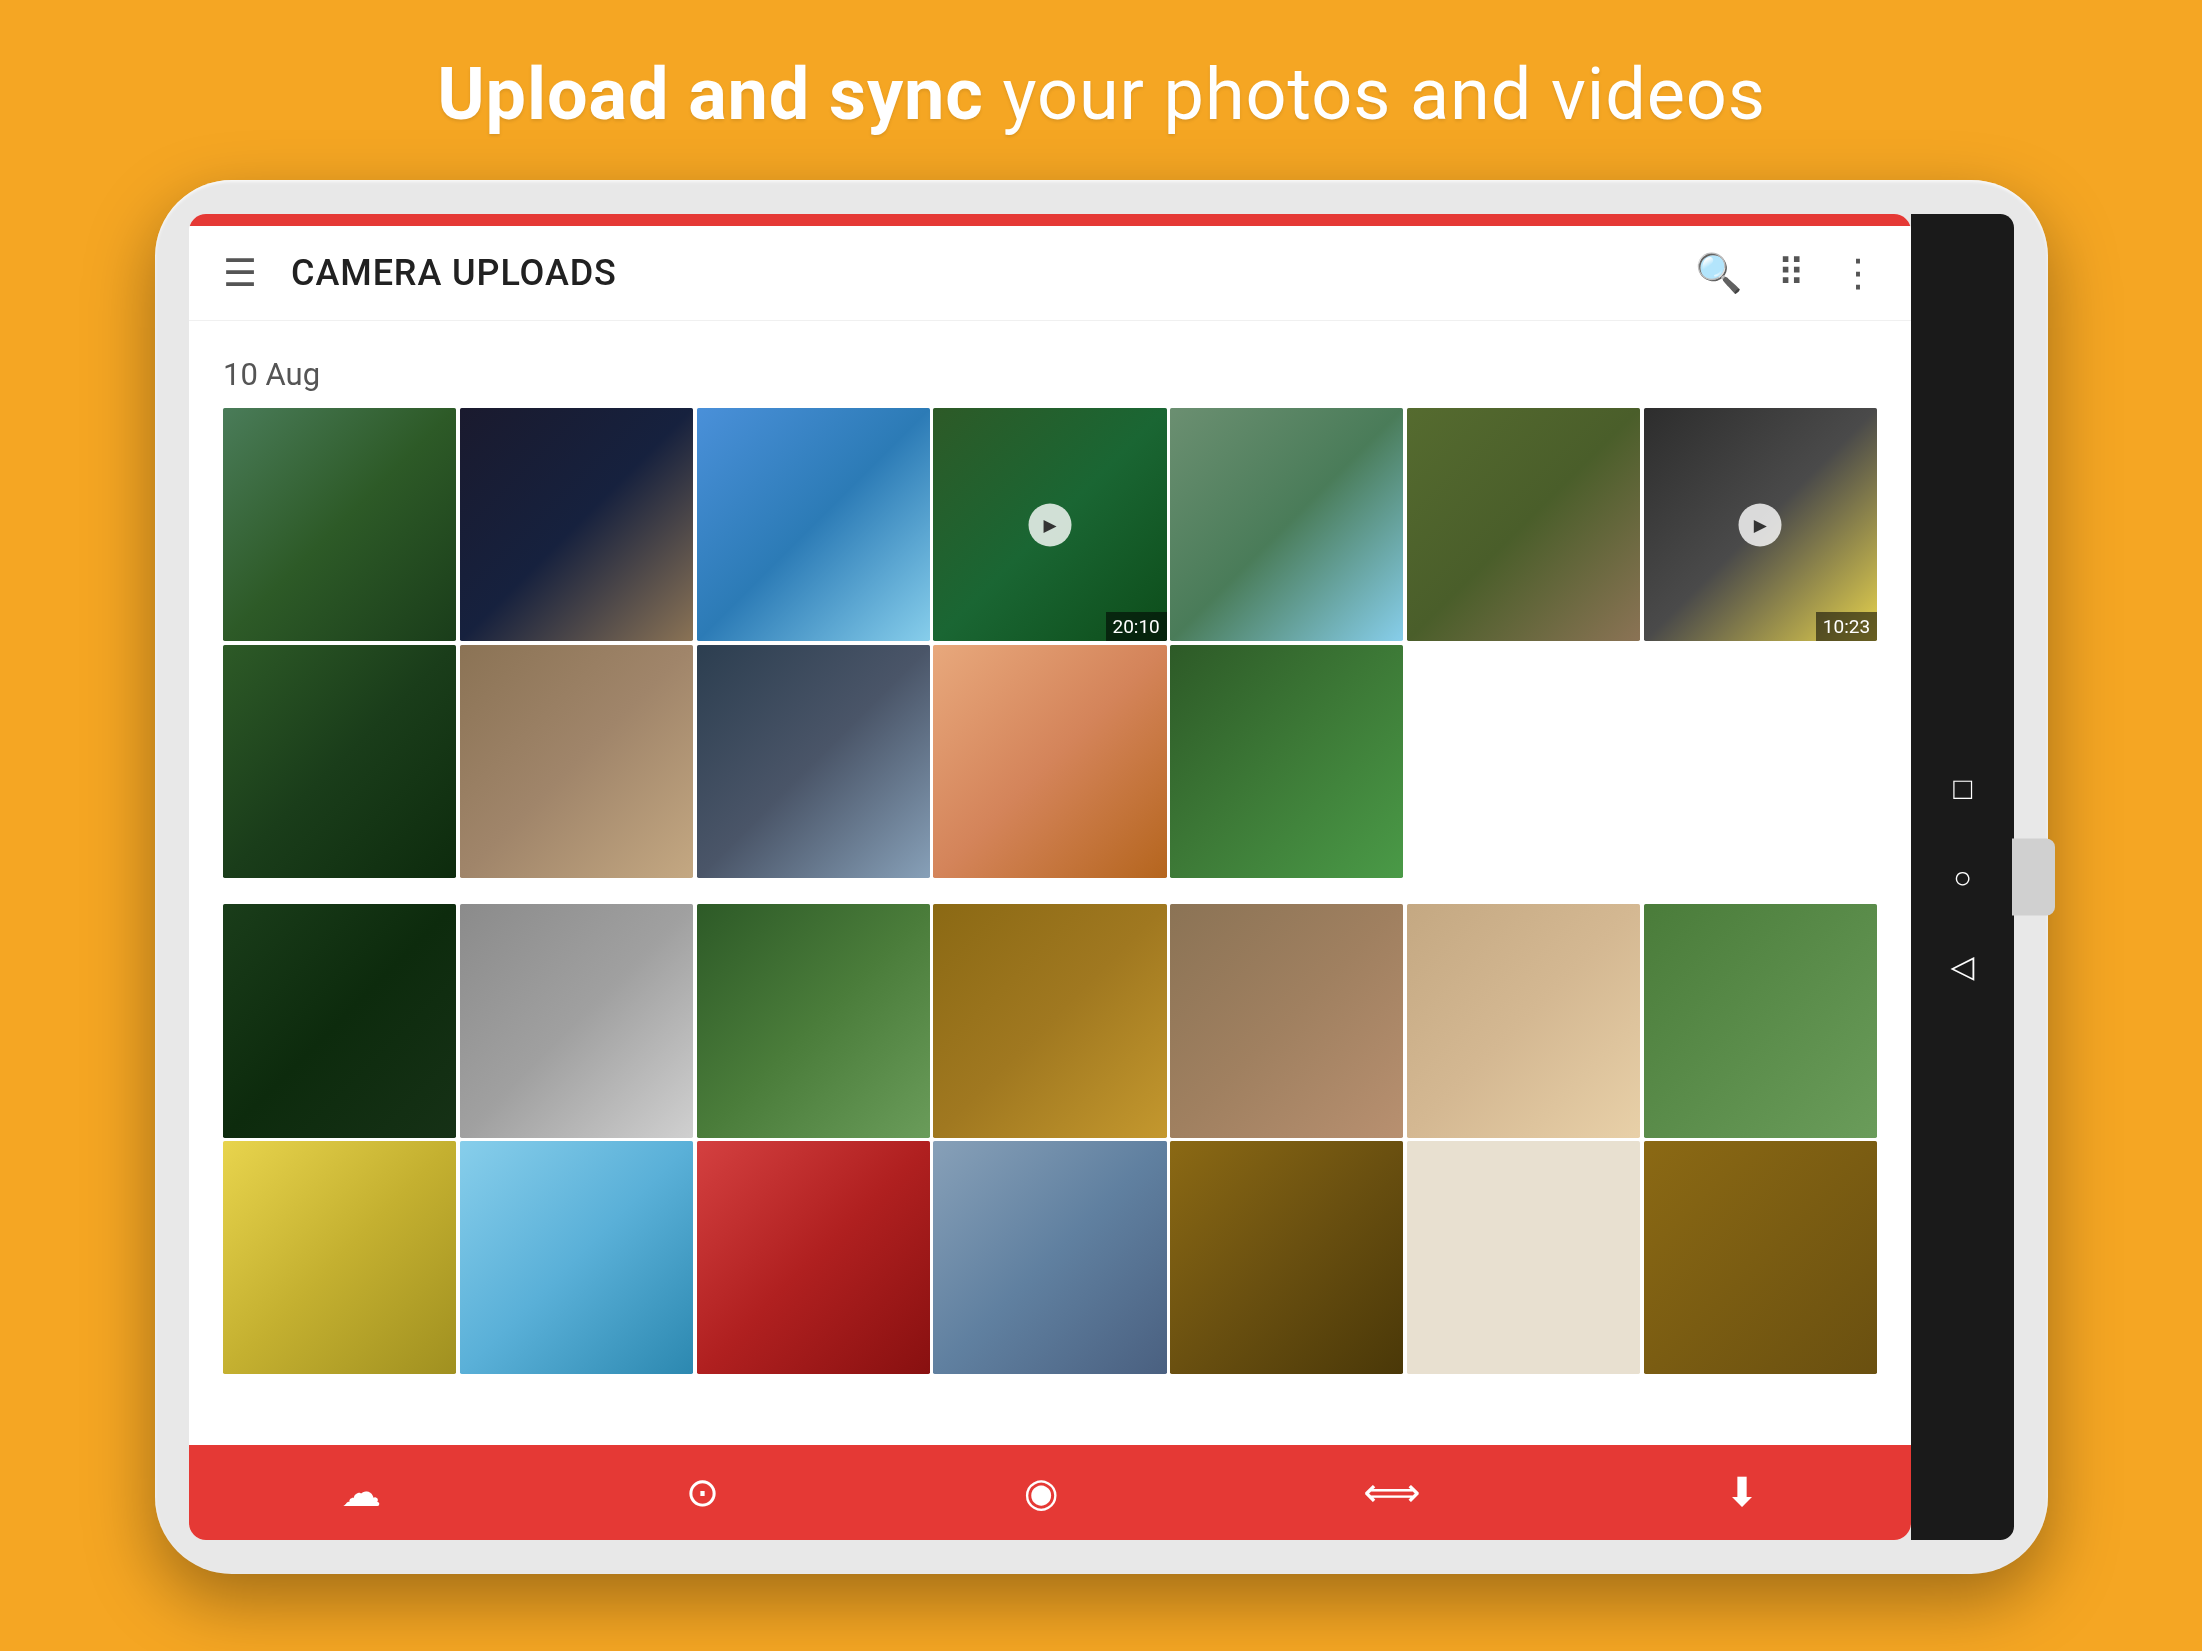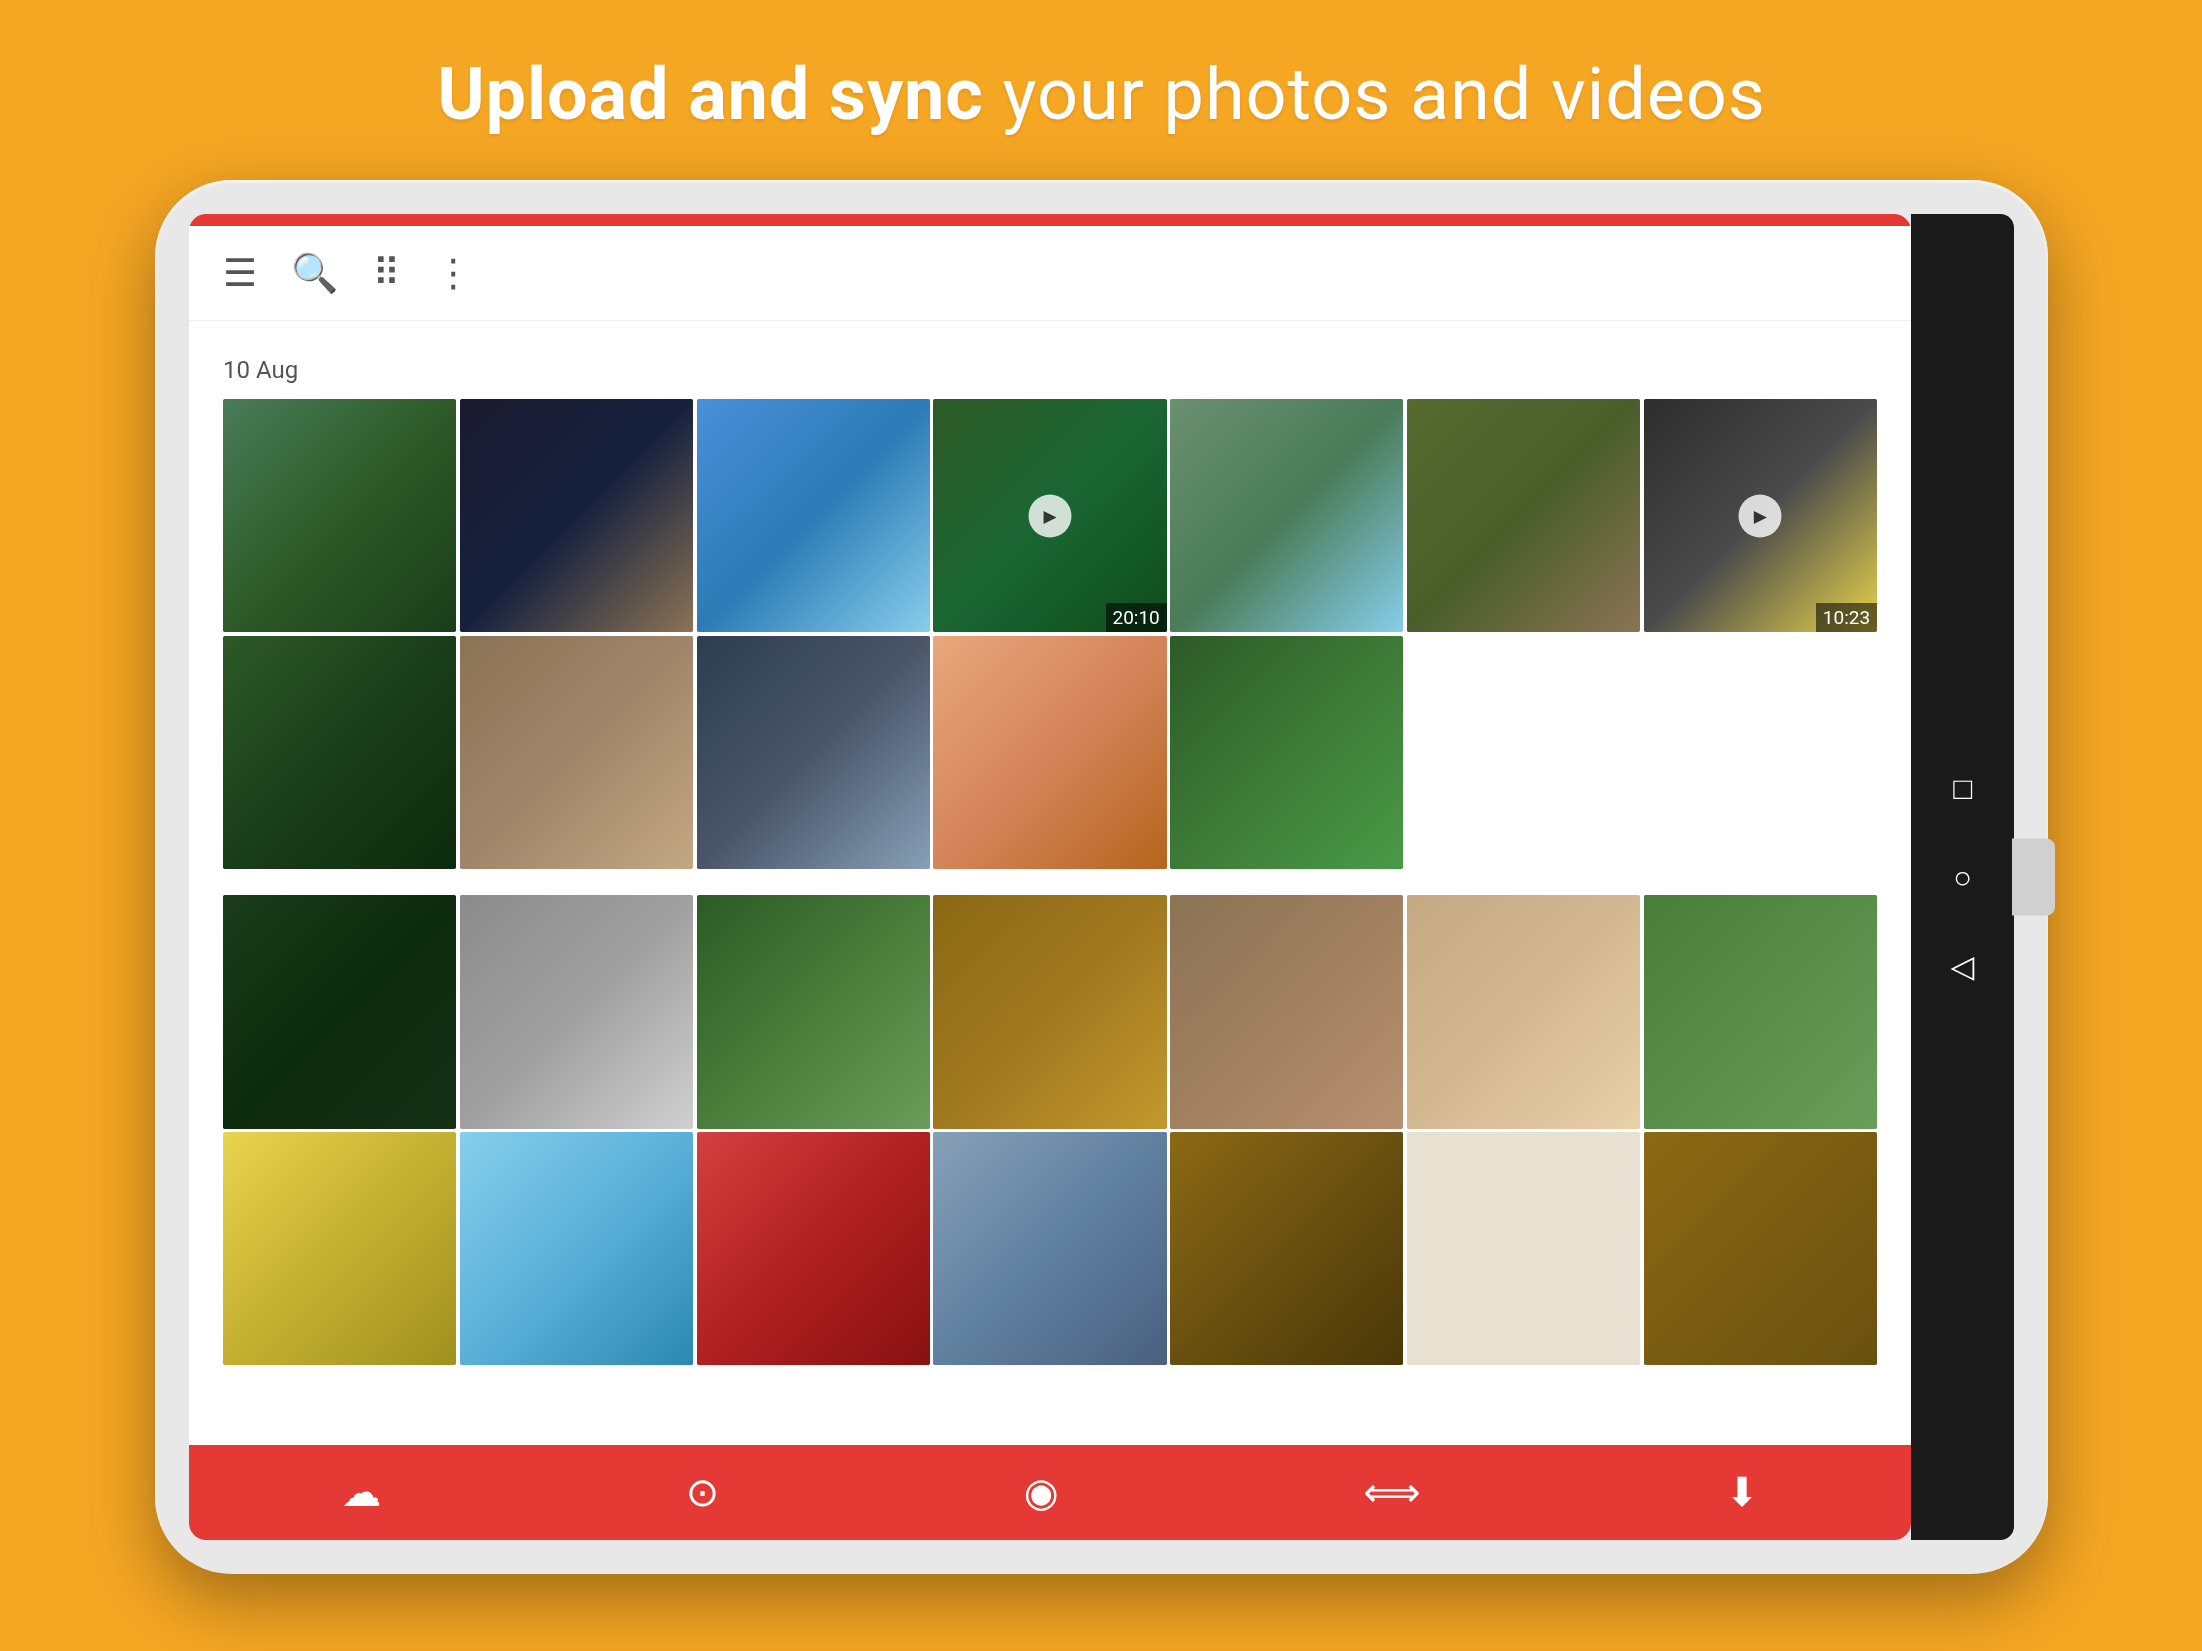--- a/index.html
+++ b/index.html
@@ -95,21 +95,21 @@
 
     
     .content {
       flex: 1;
       overflow-y: auto;
       padding: 26px 34px;
       background: white;
     }
 
     .date-label {
-      font-size: 24px;
+      font-size: 31px;
       color: #555;
       font-weight: 400;
       margin-bottom: 15.5px;
       margin-top: 8.6px;
     }
 
     .photo-grid {
       display: grid;
       grid-template-columns: repeat(7, 1fr);
       gap: 3.4px;
@@ -235,20 +235,21 @@
   <strong>Upload and sync</strong><span> your photos and videos</span>
 </h1>
 
 <div class="tablet">
   <div class="screen">
 
     <div class="top-accent"></div>
 
     <div class="app-bar">
       <span class="hamburger-icon">☰</span>
+      <span class="app-title">CAMERA UPLOADS</span>
       <div class="toolbar-icons">
         <span class="toolbar-icon">🔍</span>
         <span class="toolbar-icon">⠿</span>
         <span class="toolbar-icon">⋮</span>
       </div>
     </div>
 
     <div class="content">
 
       <div class="date-label">10 Aug</div>

